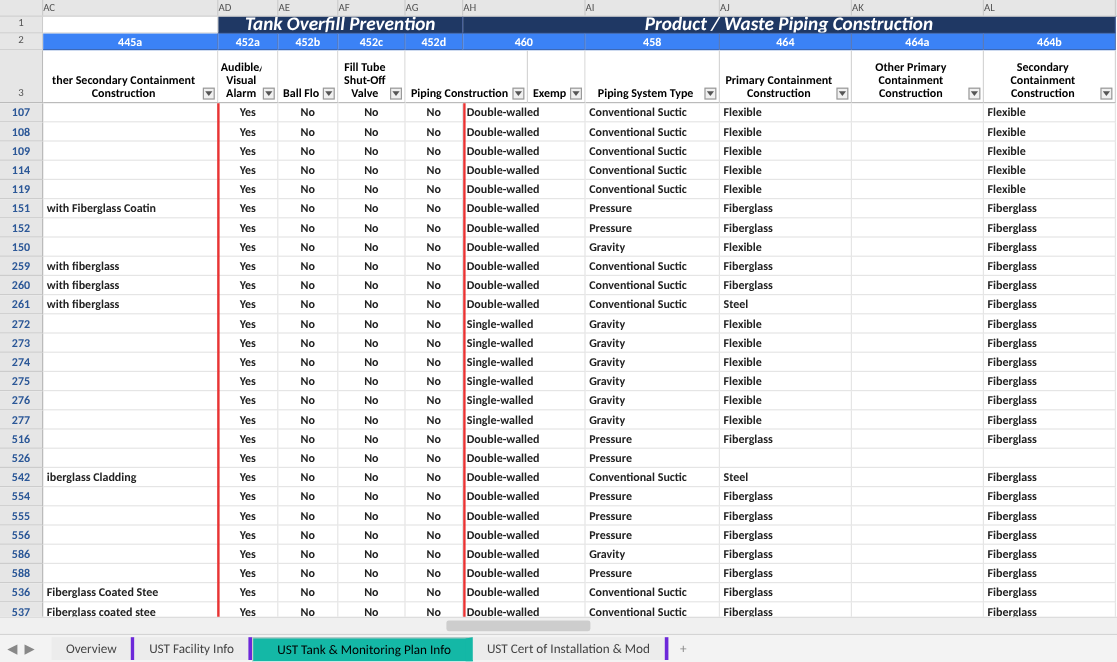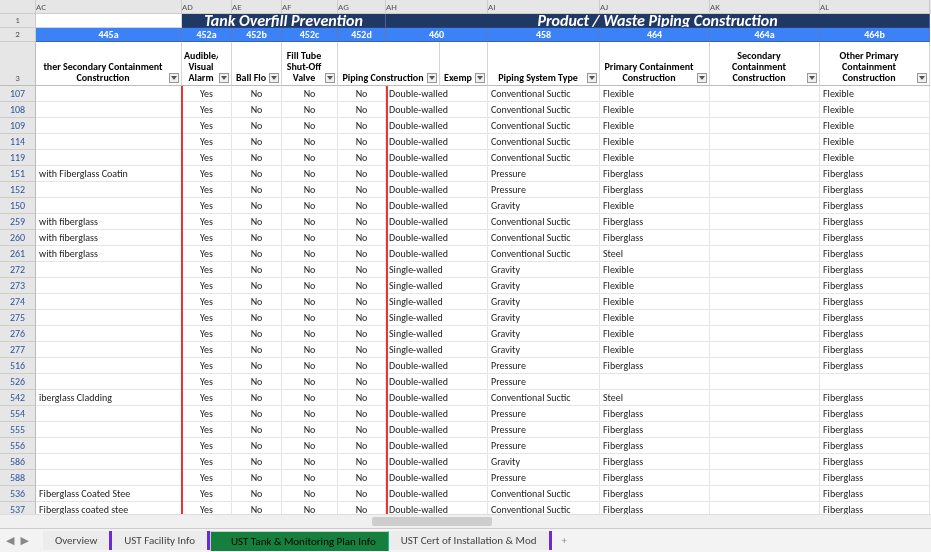--- a/index.html
+++ b/index.html
@@ -15,30 +15,30 @@
 .code-row { display: flex; height: 14px; }
 .code-row .rowhead { width: 36px; flex-shrink: 0; background: #e6e6e6; border-right: 1px solid #ccc; border-bottom: 1px solid #ccc; font-size: 9px; color: #555; text-align: center; }
 .code-row .code { background: #3b82f6; color: #fff; text-align: center; font-size: 10px; font-weight: bold; border-right: 1px solid #5a7ab8; border-bottom: 1px solid #3d64a8; display: flex; align-items: center; justify-content: center; }
 .header-row { display: flex; height: 44px; }
 .header-row .rowhead { width: 36px; flex-shrink: 0; background: #e6e6e6; border-right: 1px solid #bbb; border-bottom: 1px solid #bbb; font-size: 9px; color: #555; text-align: center; display: flex; align-items: flex-end; justify-content: center; padding-bottom: 2px; }
 .header-row .hcell { background: #fff; border-right: 1px solid #d5d5d5; border-bottom: 1px solid #bbb; font-weight: bold; font-size: 10px; text-align: center; display: flex; align-items: flex-end; justify-content: center; padding: 2px 2px 2px 2px; position: relative; overflow: hidden; }
 .header-row .hcell .txt { flex: 1; overflow: hidden; line-height: 1.1; }
 .header-row .hcell .filter { width: 10px; height: 10px; border: 1px solid #999; background: #f0f0f0; margin-left: 1px; flex-shrink: 0; position: relative; cursor: pointer; }
 .header-row .hcell .filter::after { content: ""; position: absolute; left: 1px; top: 2px; border-left: 3px solid transparent; border-right: 3px solid transparent; border-top: 4px solid #555; }
 .body { flex: 1; overflow: hidden; position: relative; }
-.data-row { display: flex; height: 16px; }
+.data-row { display: flex; height: 16px; font-weight: bold; }
 .data-row .rowhead { width: 36px; flex-shrink: 0; background: #e6e6e6; border-right: 1px solid #bbb; border-bottom: 1px solid #ccc; font-size: 10px; color: #2b5797; text-align: center; line-height: 16px; }
 .data-row .cell { border-right: 1px solid #e5e5e5; border-bottom: 1px solid #e5e5e5; font-size: 10px; color: #222; padding: 0 3px; line-height: 16px; overflow: hidden; white-space: nowrap; }
 .data-row .cell.center { text-align: center; }
 .highlight-box { position: absolute; border: 2px solid #e81010d9; pointer-events: none; z-index: 5; }
 .tabs { display: flex; align-items: center; background: #f3f3f3; border-top: 1px solid #ccc; height: 24px; padding-left: 6px; font-size: 11px; color: #444; }
 .tabs .nav { display: flex; gap: 6px; margin-right: 14px; color: #888; }
 .tabs .nav span { cursor: pointer; }
 .tabs .tab { padding: 3px 12px; border-right: 3px solid #6d28d9; cursor: pointer; background: #ececec; }
-.tabs .tab.active { background: #15803d; border-top: 1px solid #ccc; border-left: 1px solid #ccc; border-right: 1px solid #14b8a6; font-weight: normal; color: #000; padding-left: 20px; }
+.tabs .tab.active { background: #14b8a6; border-top: 1px solid #ccc; border-left: 1px solid #ccc; border-right: 6px solid #14b8a6; font-weight: normal; color: #000; padding-left: 20px; }
 .tabs .plus { padding: 3px 10px; color: #888; cursor: pointer; }
 .scrollbar-h { height: 14px; background: #f0f0f0; border-top: 1px solid #ddd; position: relative; }
 .scrollbar-h .thumb { position: absolute; left: 40%; width: 120px; top: 2px; bottom: 2px; background: #cdcdcd; border-radius: 2px; }
 
 .w-ac { width: 146px; }
 .w-ad { width: 50px; }
 .w-ae { width: 50px; }
 .w-af { width: 56px; }
 .w-ag { width: 48px; }
 .w-ah { width: 102px; }
@@ -114,26 +114,26 @@
         <span class="filter"></span>
       </div>
     <div class="hcell w-ai">
         <span class="txt">Piping System Type</span>
         <span class="filter"></span>
       </div>
     <div class="hcell w-aj">
         <span class="txt">Primary Containment Construction</span>
         <span class="filter"></span>
       </div>
+    <div class="hcell w-ak">
+        <span class="txt">Other Primary Containment Construction</span>
+        <span class="filter"></span>
+      </div>
     <div class="hcell w-al">
         <span class="txt">Secondary Containment Construction</span>
-        <span class="filter"></span>
-      </div>
-    <div class="hcell w-ak">
-        <span class="txt">Other Primary Containment Construction</span>
         <span class="filter"></span>
       </div>
   </div>
 
   <div class="body" id="body">
     <div class="highlight-box" style="left:181px; top:-74px; width:207px; height:524px;"></div>
   <div class="data-row">
         <div class="rowhead">107</div>
         <div class="cell w-ac"></div>
         <div class="cell w-ad center">Yes</div>

